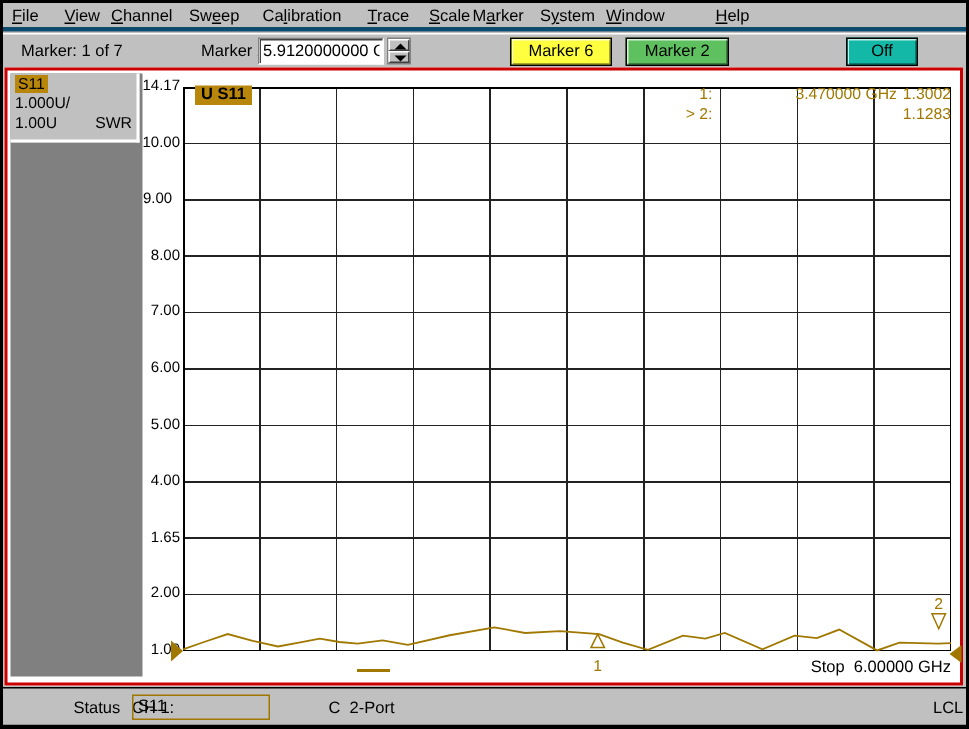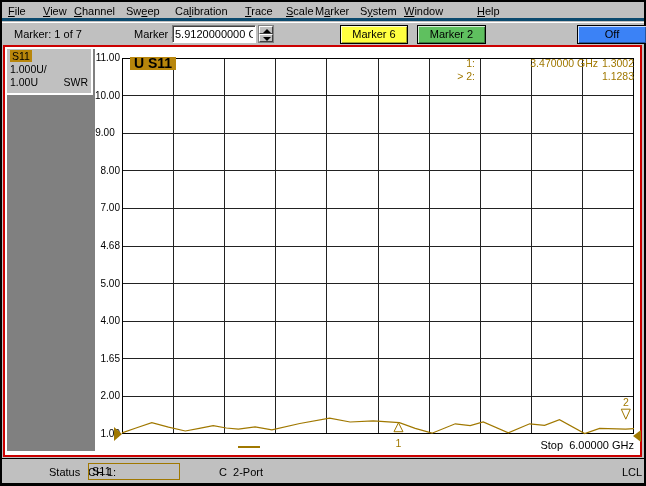--- a/index.html
+++ b/index.html
@@ -39,21 +39,21 @@
       border-right:2px solid #fff; border-bottom:2px solid #fff; padding:1px 3px; font-size:10.5px; line-height:13px; }
   #trace-box .hl { background:#b8860b; padding:0 2px; }
   #trace-box .row3 { display:flex; justify-content:space-between; }
 
   #y-axis-labels { position:absolute; left:85px; top:0; width:30px; height:412px; }
   .y-tick { position:absolute; left:0; width:30px; height:12px; font-size:10px; line-height:12px; text-align:right; color:#000; }
 
   #plot-svg { position:absolute; left:117px; top:11px; width:512px; height:376px; overflow:visible; }
 
   #active-trace-label { position:absolute; left:125px; top:10px; height:13px; background:#b8860b;
-      color:#000; font-size:14px; line-height:13px; padding:0 4px; font-weight:bold; }
+      color:#000; font-size:11px; line-height:13px; padding:0 4px; font-weight:bold; }
 
   .readout { position:absolute; font-size:10.5px; color:#a07800; height:12px; line-height:12px; text-align:right; }
 
   #footer-start { position:absolute; left:98px; top:392px; font-size:11px; color:#000; }
   #trace-legend-dash { position:absolute; left:233px; top:399px; width:22px; height:2px; background:#a07800; }
   #footer-stop { position:absolute; left:430px; top:392px; width:199px; font-size:11px; color:#000; text-align:right; }
 
   
   #statusbar { position:absolute; left:0; top:456px; width:642px; height:25px; background:#c0c0c0;
       border-top:1px solid #000; font-size:11px; }
@@ -88,43 +88,43 @@
       <div id="spinner">
         <div class="spin-btn">
             <span class="arrow-up"></span>
           </div>
         <div class="spin-btn">
             <span class="arrow-down"></span>
           </div>
       </div>
       <div class="tb-btn" style="left:338px;width:68px;background:#ffff40">Marker 6</div>
       <div class="tb-btn" style="left:415px;width:69px;background:#5fc05f">Marker 2</div>
-      <div class="tb-btn" style="left:575px;width:70px;background:#3b82f6">Off</div>
+      <div class="tb-btn" style="left:562px;width:48px;background:#14b8a6">Off</div>
     </div>
 
     <div id="content">
 
       <div id="sidebar">
         <div id="trace-box">
           <div><span class="hl">S11</span></div>
           <div>1.000U/</div>
           <div class="row3">
             <span>1.00U</span>
             <span>SWR</span>
           </div>
         </div>
       </div>
 
       <div id="y-axis-labels">
-          <div class="y-tick" style="top: 5px;">11.00</div>
+          <div class="y-tick" style="top: 5px;">14.17</div>
           <div class="y-tick" style="top: 42.6px;">10.00</div>
           <div class="y-tick" style="top: 80.2px; text-align: center;">9.00</div>
           <div class="y-tick" style="top: 117.8px;">8.00</div>
           <div class="y-tick" style="top: 155.4px;">7.00</div>
-          <div class="y-tick" style="top: 193px;">4.68</div>
+          <div class="y-tick" style="top: 193px;">6.00</div>
           <div class="y-tick" style="top: 230.6px;">5.00</div>
           <div class="y-tick" style="top: 268.2px;">4.00</div>
           <div class="y-tick" style="top: 305.8px;">1.65</div>
           <div class="y-tick" style="top: 343.4px;">2.00</div>
           <div class="y-tick" style="top: 381px;">1.00</div>
         </div>
 
       <svg id="plot-svg" viewBox="0 0 512 376">
           <line x1="51.2" y1="0" x2="51.2" y2="376" stroke="#222" stroke-width="1" shape-rendering="crispEdges"></line>
           <line x1="102.4" y1="0" x2="102.4" y2="376" stroke="#222" stroke-width="1" shape-rendering="crispEdges"></line>

